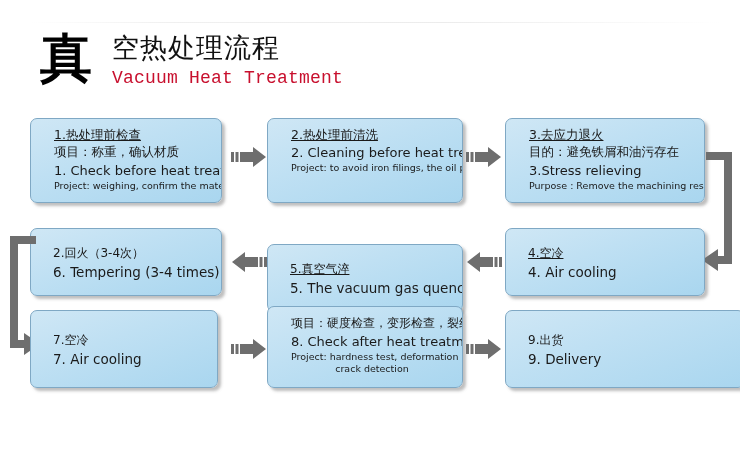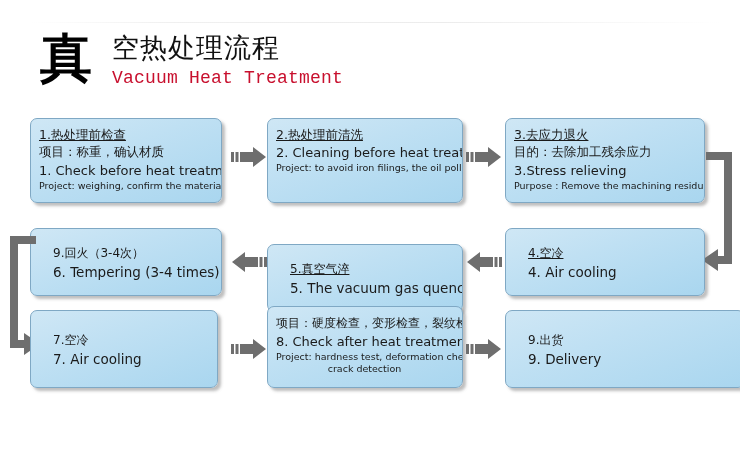--- a/index.html
+++ b/index.html
@@ -66,21 +66,21 @@
   }
 
   
   .box {
     position: absolute;
     box-sizing: border-box;
     border: 1px solid #7fa8c4;
     border-radius: 7px;
     background: linear-gradient(160deg, #cfe7f5 0%, #bfe0f3 40%, #a9d6ef 100%);
     box-shadow: 3px 3px 3px rgba(110,110,110,0.45);
-    padding: 7px 9px 6px 8px;
+    padding: 7px 9px 6px 23px;
     overflow: hidden;
   }
   .line {
     color: #1a1a1a;
     white-space: nowrap;
   }
   .cn1 {
     font-size: 12.5px;
     line-height: 17px;
     text-decoration: underline;
@@ -161,33 +161,33 @@
   <div class="arrow" style="left:466px; top:145px;">
     <svg width="36" height="24" viewBox="0 0 36 24">
       <rect x="0" y="7" width="3" height="10" fill="#6e6e6e"></rect>
       <rect x="4.5" y="7" width="3" height="10" fill="#6e6e6e"></rect>
       <path d="M9 7 H22 V2 L35 12 L22 22 V17 H9 Z" fill="#6e6e6e"></path>
     </svg>
   </div>
 
   <div class="box" style="left:505px; top:118px; width:200px; height:85px;">
     <div class="line cn1">3.去应力退火</div>
-    <div class="line cn2">目的：去除加工残余应力</div>
+    <div class="line cn2">目的：避免铁屑和油污存在</div>
     <div class="line en1 pad-top">3.Stress relieving</div>
     <div class="line en2">Purpose : Remove the machining residual stress</div>
   </div>
 
   <div class="bracket" style="left:700px; top:152px;">
     <svg width="40" height="125" viewBox="0 0 40 125">
       <path d="M6 0 H32 V112 H18 V119 L2 108 L18 97 V104 H24 V8 H6 Z" fill="#6e6e6e"></path>
     </svg>
   </div>
 
   <div class="box vcenter" style="left:30px; top:228px; width:192px; height:68px;">
-    <div class="line cn1" style="text-decoration:none;">9.回火（3-4次）</div>
+    <div class="line cn1" style="text-decoration:none;">2.回火（3-4次）</div>
     <div class="line en1">6. Tempering (3-4 times)</div>
   </div>
 
   <div class="arrow" style="left:231px">
     <svg width="36" height="24" viewBox="0 0 36 24" style="position:absolute; left:0; top:250px;">
       <rect x="33" y="7" width="3" height="10" fill="#6e6e6e"></rect>
       <rect x="28.5" y="7" width="3" height="10" fill="#6e6e6e"></rect>
       <path d="M27 7 H14 V2 L1 12 L14 22 V17 H27 Z" fill="#6e6e6e"></path>
     </svg>
   </div>

